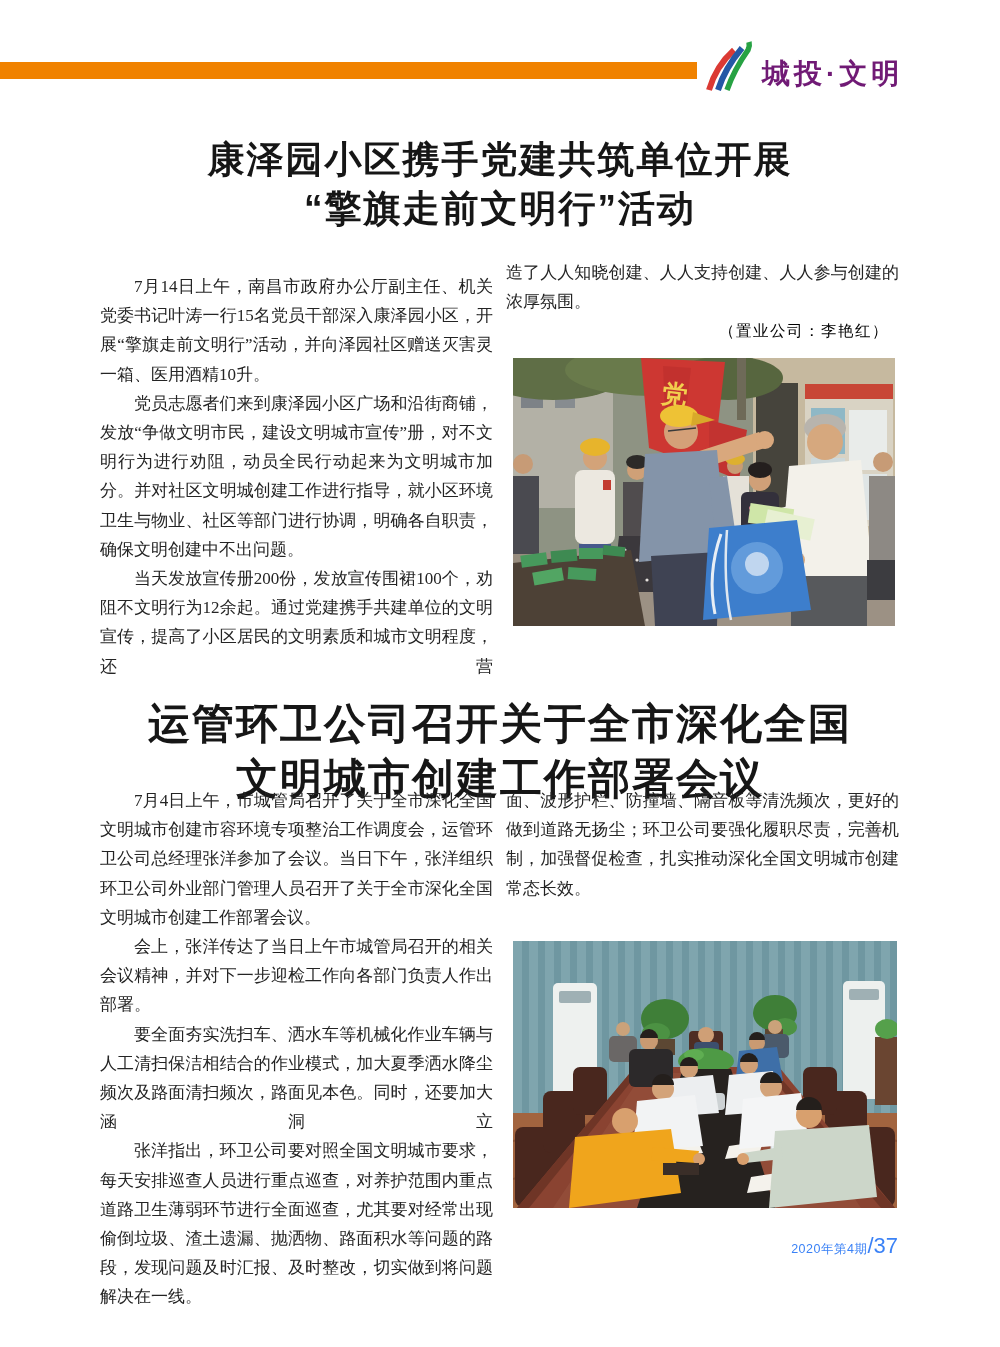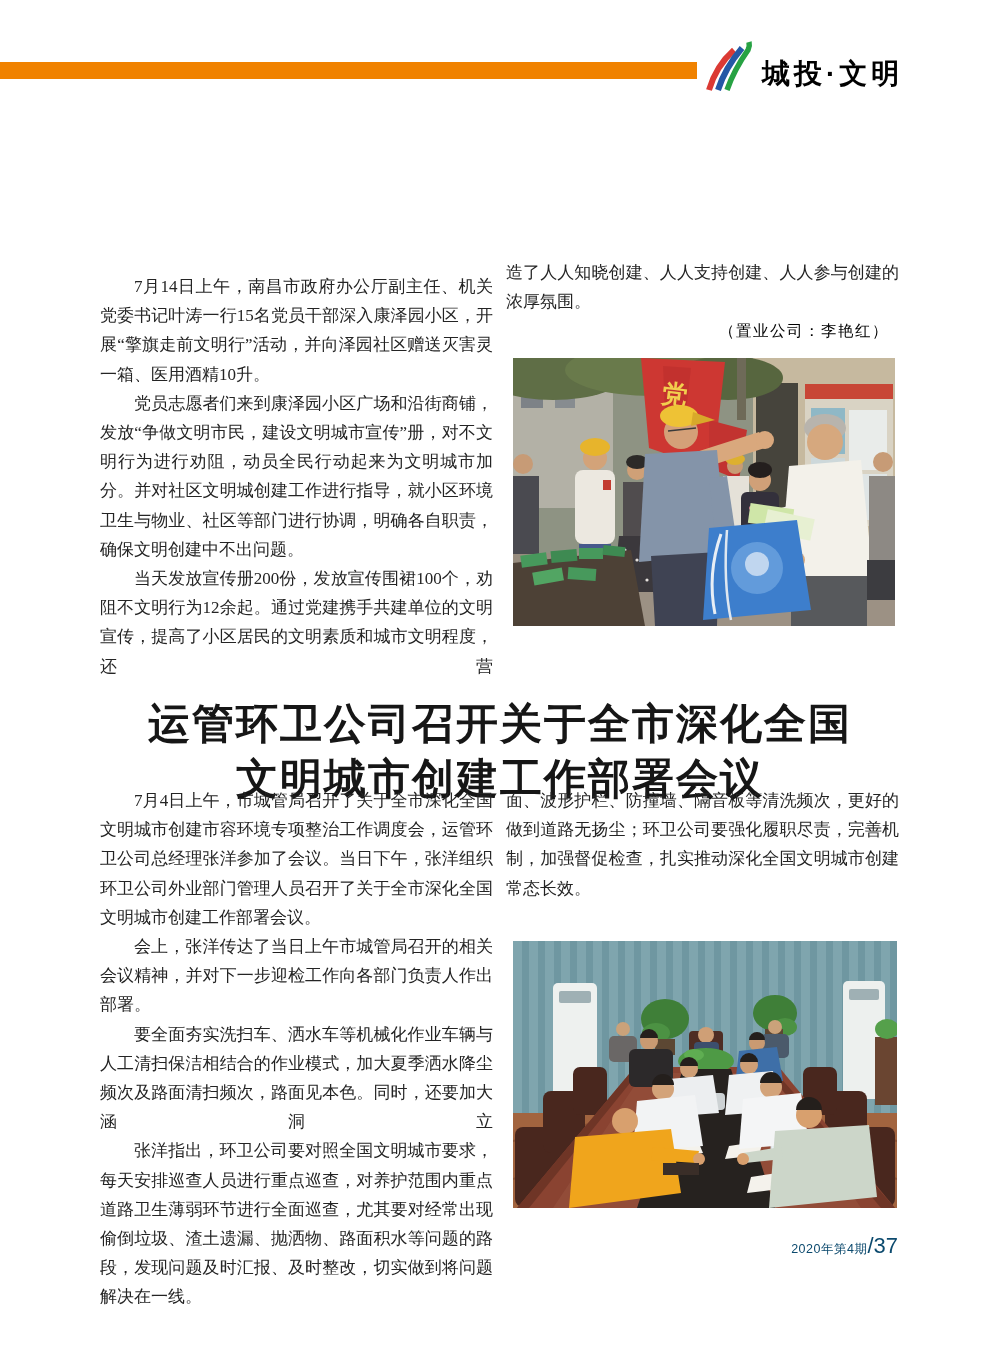--- a/index.html
+++ b/index.html
@@ -7,21 +7,21 @@
     position:relative; width:1000px; height:1347px; margin:0 auto;
     background:#ffffff; overflow:hidden;
     font-family:"Liberation Serif", serif; color:#222;
   }
   
   .header-bar { position:absolute; left:0; top:62px; width:697px; height:17px; background:#F08200; }
   .brand { position:absolute; left:704px; top:40px; height:52px; display:flex; align-items:flex-end; }
   .brand-logo { width:52px; height:52px; }
   .brand-text {
     font-family:"Liberation Sans", sans-serif; font-weight:900; font-size:28px;
-    color:#000000; letter-spacing:4px; line-height:1; padding:0 0 4px 6px; white-space:nowrap;
+    color:#701a75; letter-spacing:4px; line-height:1; padding:0 0 4px 6px; white-space:nowrap;
   }
   
   .art-title {
     position:absolute; left:0; width:1000px; text-align:center;
     font-family:"Liberation Sans", sans-serif; font-weight:900; color:#161616;
     font-size:37px; line-height:1.32; letter-spacing:2px;
   }
   #title1 { top:136px; }
   #title2 { top:696px; font-size:42px; }
   
@@ -34,41 +34,45 @@
   #a1-right { left:506px; top:258px; }
   #a2-left  { left:100px; top:786px; }
   #a2-right { left:506px; top:786px; }
   
   .photo { position:absolute; display:block; }
   #photo1 { left:513px; top:358px; width:382px; height:268px; }
   #photo2 { left:513px; top:941px; width:384px; height:267px; }
   .photo svg { width:100%; height:100%; display:block; }
   
   .footer { position:absolute; top:1233px; left:0; width:898px; text-align:right;
-    font-family:"Liberation Sans", sans-serif; color:#0c4a6e; }
+    font-family:"Liberation Sans", sans-serif; color:#3b82f6; }
   .footer .issue { font-size:12.5px; letter-spacing:0.5px; }
   .footer .pagenum { font-size:22px; font-weight:500; }
 </style>
 </head>
 <body>
 
 <div class="page">
 
   <div class="header-bar"></div>
   <div class="brand">
     <span class="brand-logo">
       <svg viewBox="0 0 52 52">
         <path d="M5,50 Q12,26 30,10" stroke="#DB3A34" stroke-width="6" fill="none"></path>
         <path d="M14,50 Q21,28 38,8" stroke="#2458A5" stroke-width="6" fill="none"></path>
         <path d="M23,50 Q30,30 44,10 Q46,6 45,2" stroke="#27A243" stroke-width="5.5" fill="none"></path>
       </svg>
     </span>
     <span class="brand-text">城投·文明</span>
   </div>
 
+  <div class="art-title" id="title1">
+    <div>康泽园小区携手党建共筑单位开展</div>
+    <div>“擎旗走前文明行”活动</div>
+  </div>
 
   <div class="col" id="a1-left">
     <p class="para">7月14日上午，南昌市政府办公厅副主任、机关党委书记叶涛一行15名党员干部深入康泽园小区，开展“擎旗走前文明行”活动，并向泽园社区赠送灭害灵一箱、医用酒精10升。</p>
     <p class="para">党员志愿者们来到康泽园小区广场和沿街商铺，发放“争做文明市民，建设文明城市宣传”册，对不文明行为进行劝阻，动员全民行动起来为文明城市加分。并对社区文明城创建工作进行指导，就小区环境卫生与物业、社区等部门进行协调，明确各自职责，确保文明创建中不出问题。</p>
     <p class="para fill">当天发放宣传册200份，发放宣传围裙100个，劝阻不文明行为12余起。通过党建携手共建单位的文明宣传，提高了小区居民的文明素质和城市文明程度，还营</p>
   </div>
 
   <div class="col" id="a1-right">
     <p>造了人人知晓创建、人人支持创建、人人参与创建的浓厚氛围。</p>
     <p class="byline">（置业公司：李艳红）</p>

